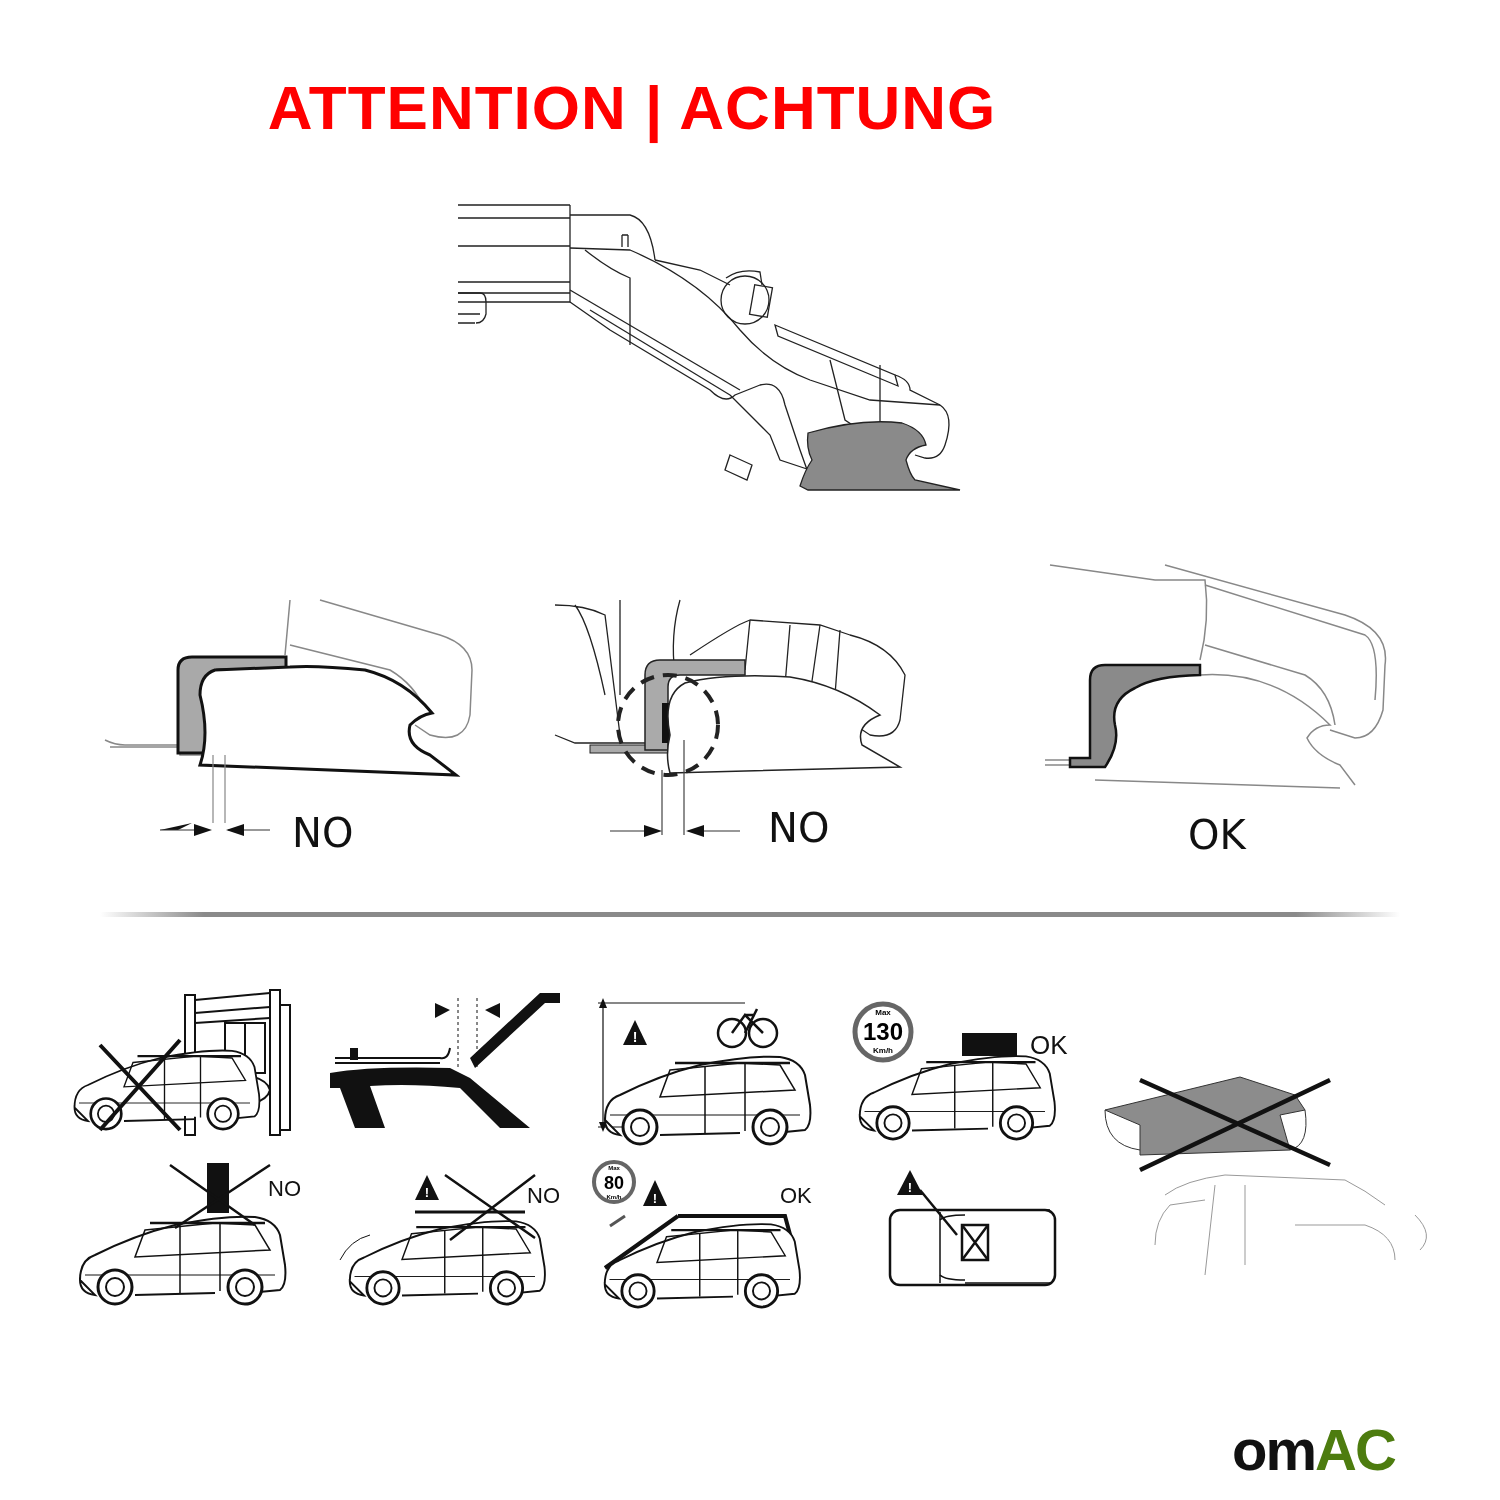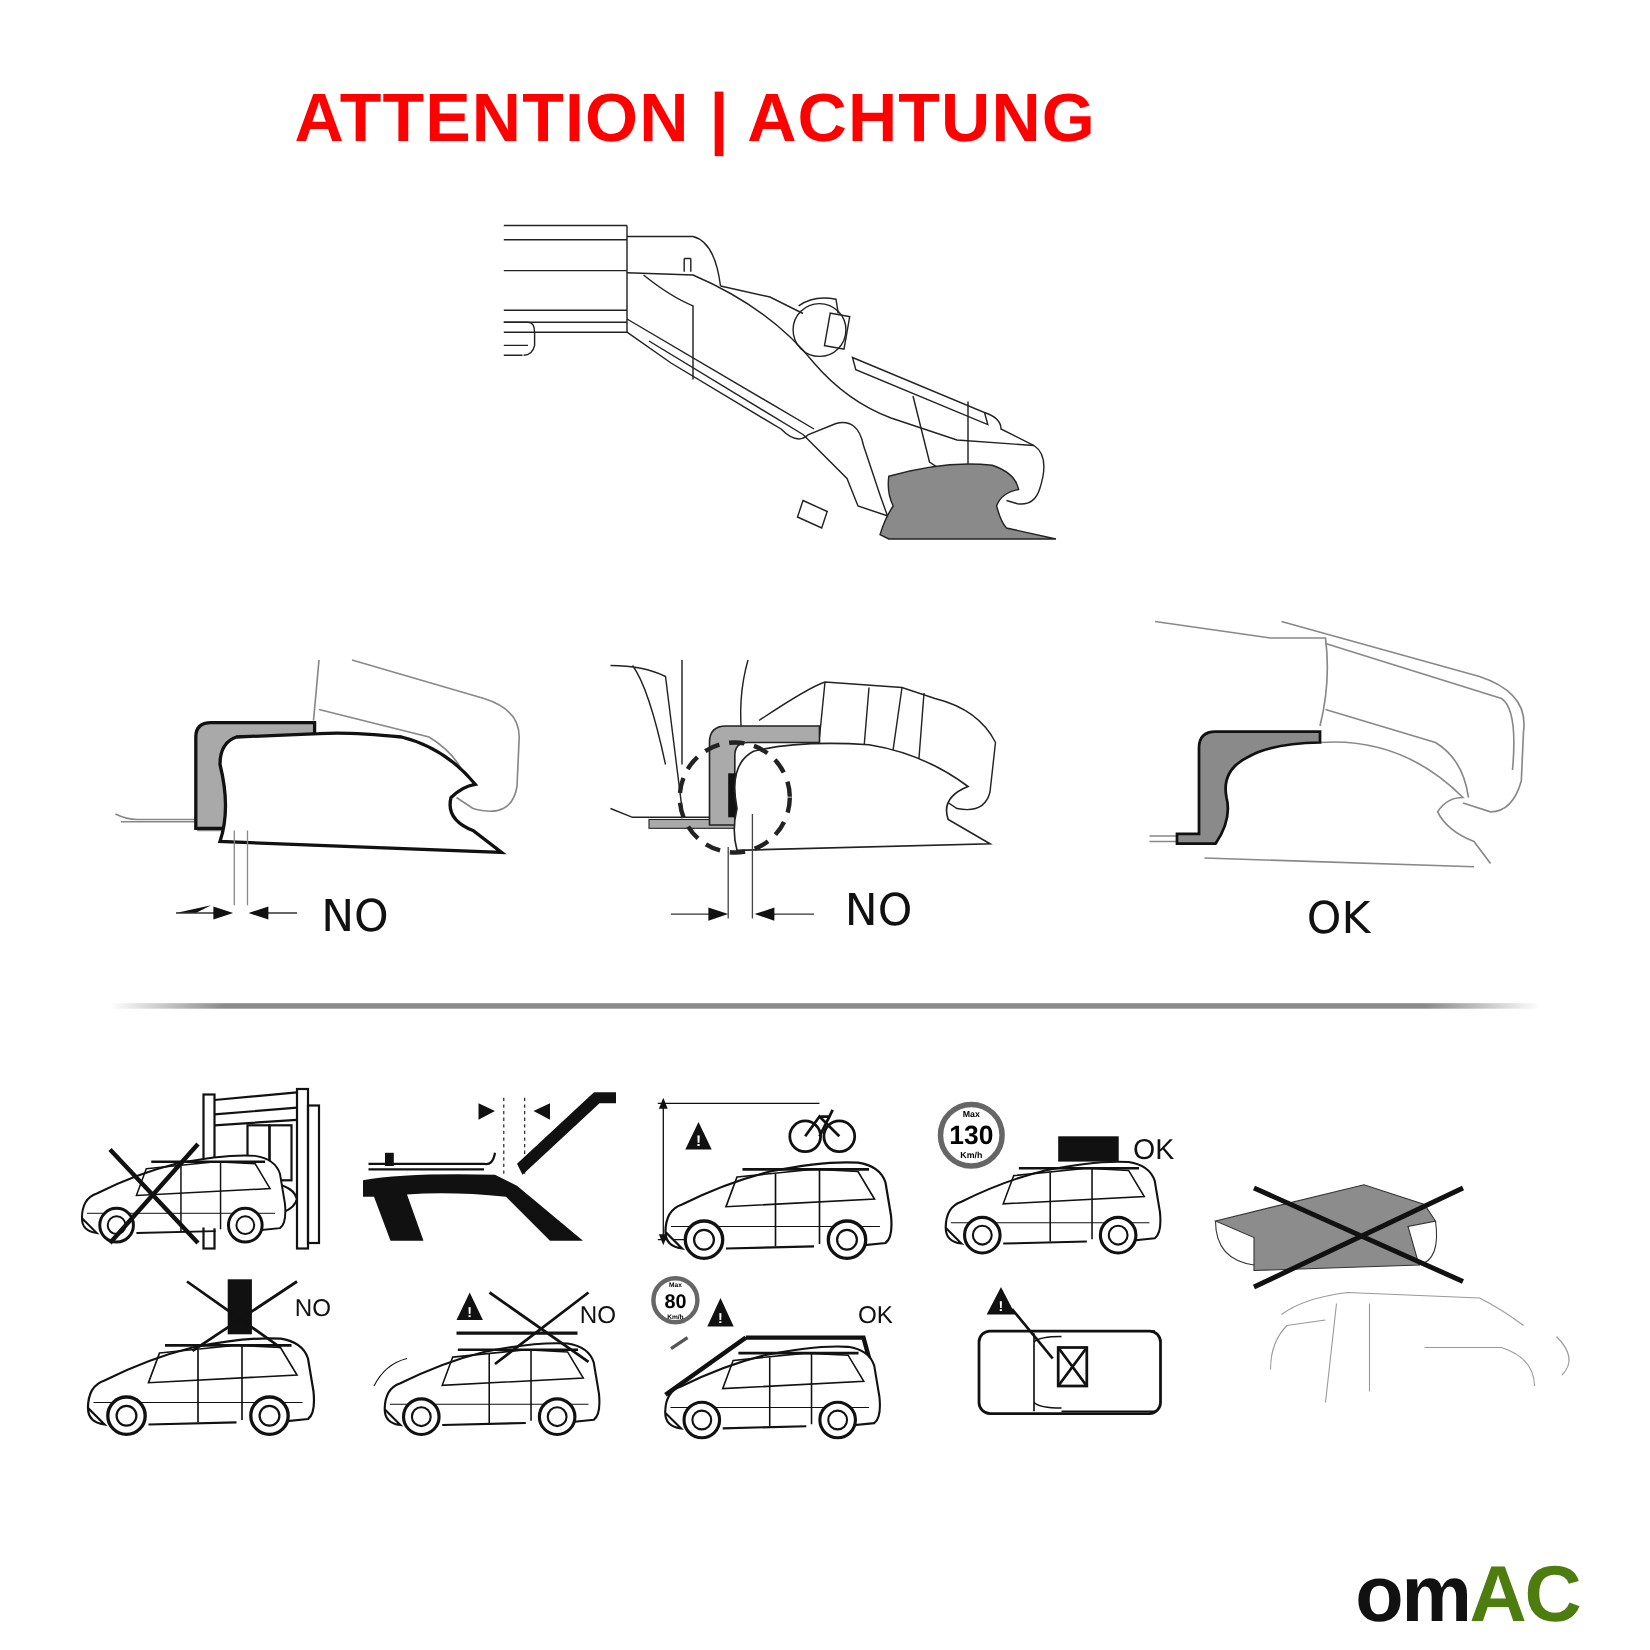--- a/index.html
+++ b/index.html
@@ -5,21 +5,21 @@
   html, body { margin:0; padding:0; background:#ffffff; }
   body { width:1500px; height:1500px; position:relative; overflow:hidden; font-family:"Liberation Sans", sans-serif; }
   .abs { position:absolute; }
   .title { left:0; top:72px; width:1264px; text-align:center; font-family:"Liberation Sans", sans-serif; font-weight:700; font-size:62px; letter-spacing:1px; }
   .caption { font-family:"DejaVu Sans", sans-serif; font-size:40px; color:#111; }
   .small-label { font-family:"Liberation Sans", sans-serif; font-size:22px; color:#111; }
   .divider { left:100px; top:912px; width:1300px; height:5px;
     background:linear-gradient(to right, rgba(140,140,140,0) 0%, #8a8a8a 8%, #8a8a8a 92%, rgba(140,140,140,0) 100%); }
   svg { position:absolute; overflow:visible; }
   .logo { left:1232px; top:1410px; width:240px; height:80px; }
-  .logo-text { font-family:"Liberation Sans", sans-serif; font-weight:700; font-size:72px; letter-spacing:-2px; line-height:80px; }
+  .logo-text { font-family:"Liberation Sans", sans-serif; font-weight:700; font-size:58px; letter-spacing:-2px; line-height:80px; }
   .speed-sign { font-family:"Liberation Sans", sans-serif; font-weight:700; text-anchor:middle; }
 </style>
 </head>
 <body>
 
 <div class="abs title" style="color:#ff0000;">ATTENTION | ACHTUNG</div>
 
 <svg style="left:440px;top:190px;" width="620" height="310" viewBox="0 0 620 310">
   <g fill="none" stroke="#222" stroke-width="1.3">
 

